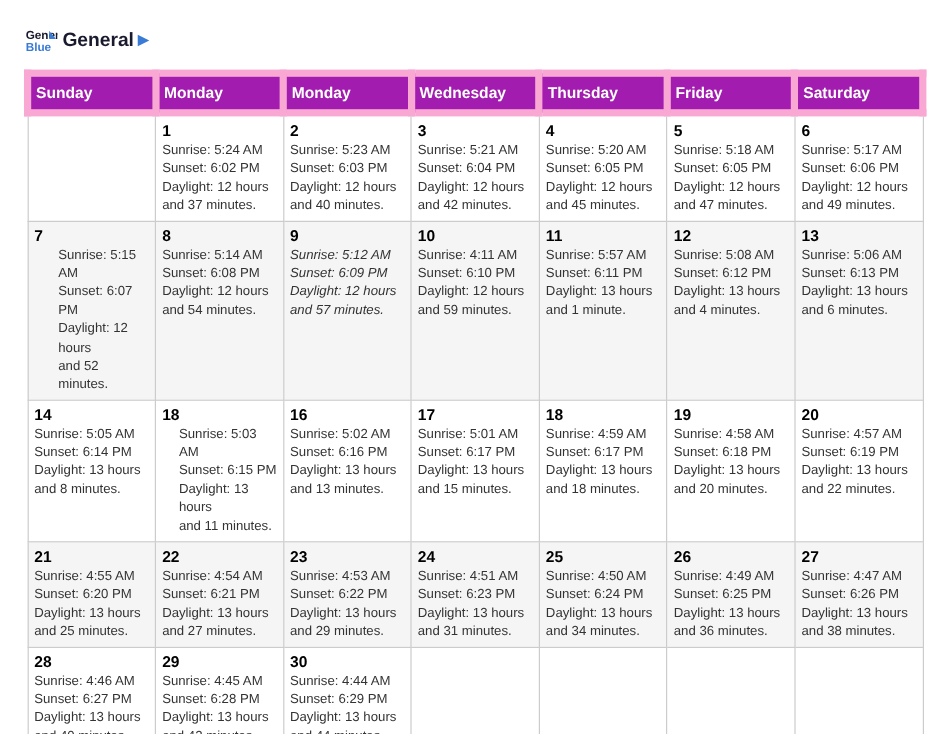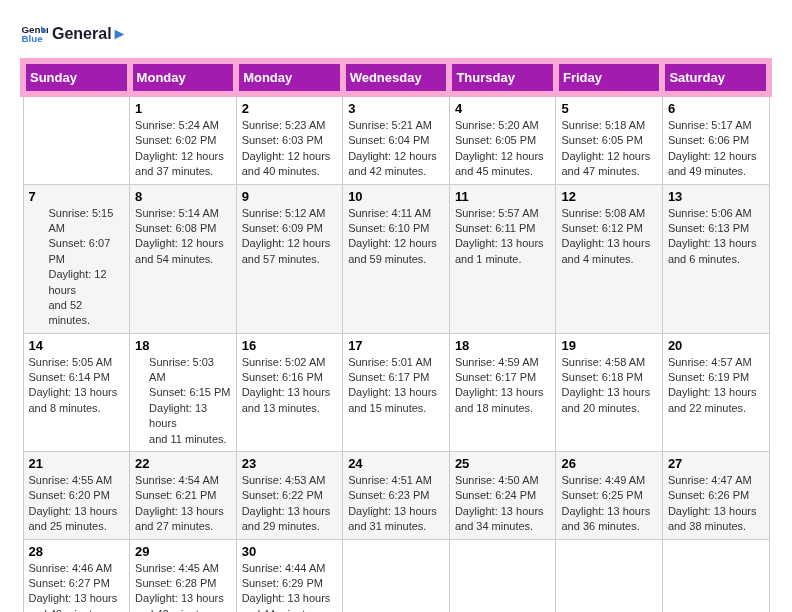--- a/index.html
+++ b/index.html
@@ -168,21 +168,21 @@
         </td>
         <td>
           <span class="day-num">8</span>
           <div class="day-info" style="white-space: pre-line;">Sunrise: 5:14 AM
 Sunset: 6:08 PM
 Daylight: 12 hours
 and 54 minutes.</div>
         </td>
         <td>
           <span class="day-num">9</span>
-          <div class="day-info" style="white-space: pre-line;">Sunrise: 5:12 AM
+          <div class="day-info" style="white-space: pre-line; font-style: italic;">Sunrise: 5:12 AM
 Sunset: 6:09 PM
 Daylight: 12 hours
 and 57 minutes.</div>
         </td>
         <td>
           <span class="day-num">10</span>
           <div class="day-info" style="white-space: pre-line;">Sunrise: 4:11 AM
 Sunset: 6:10 PM
 Daylight: 12 hours
 and 59 minutes.</div>

